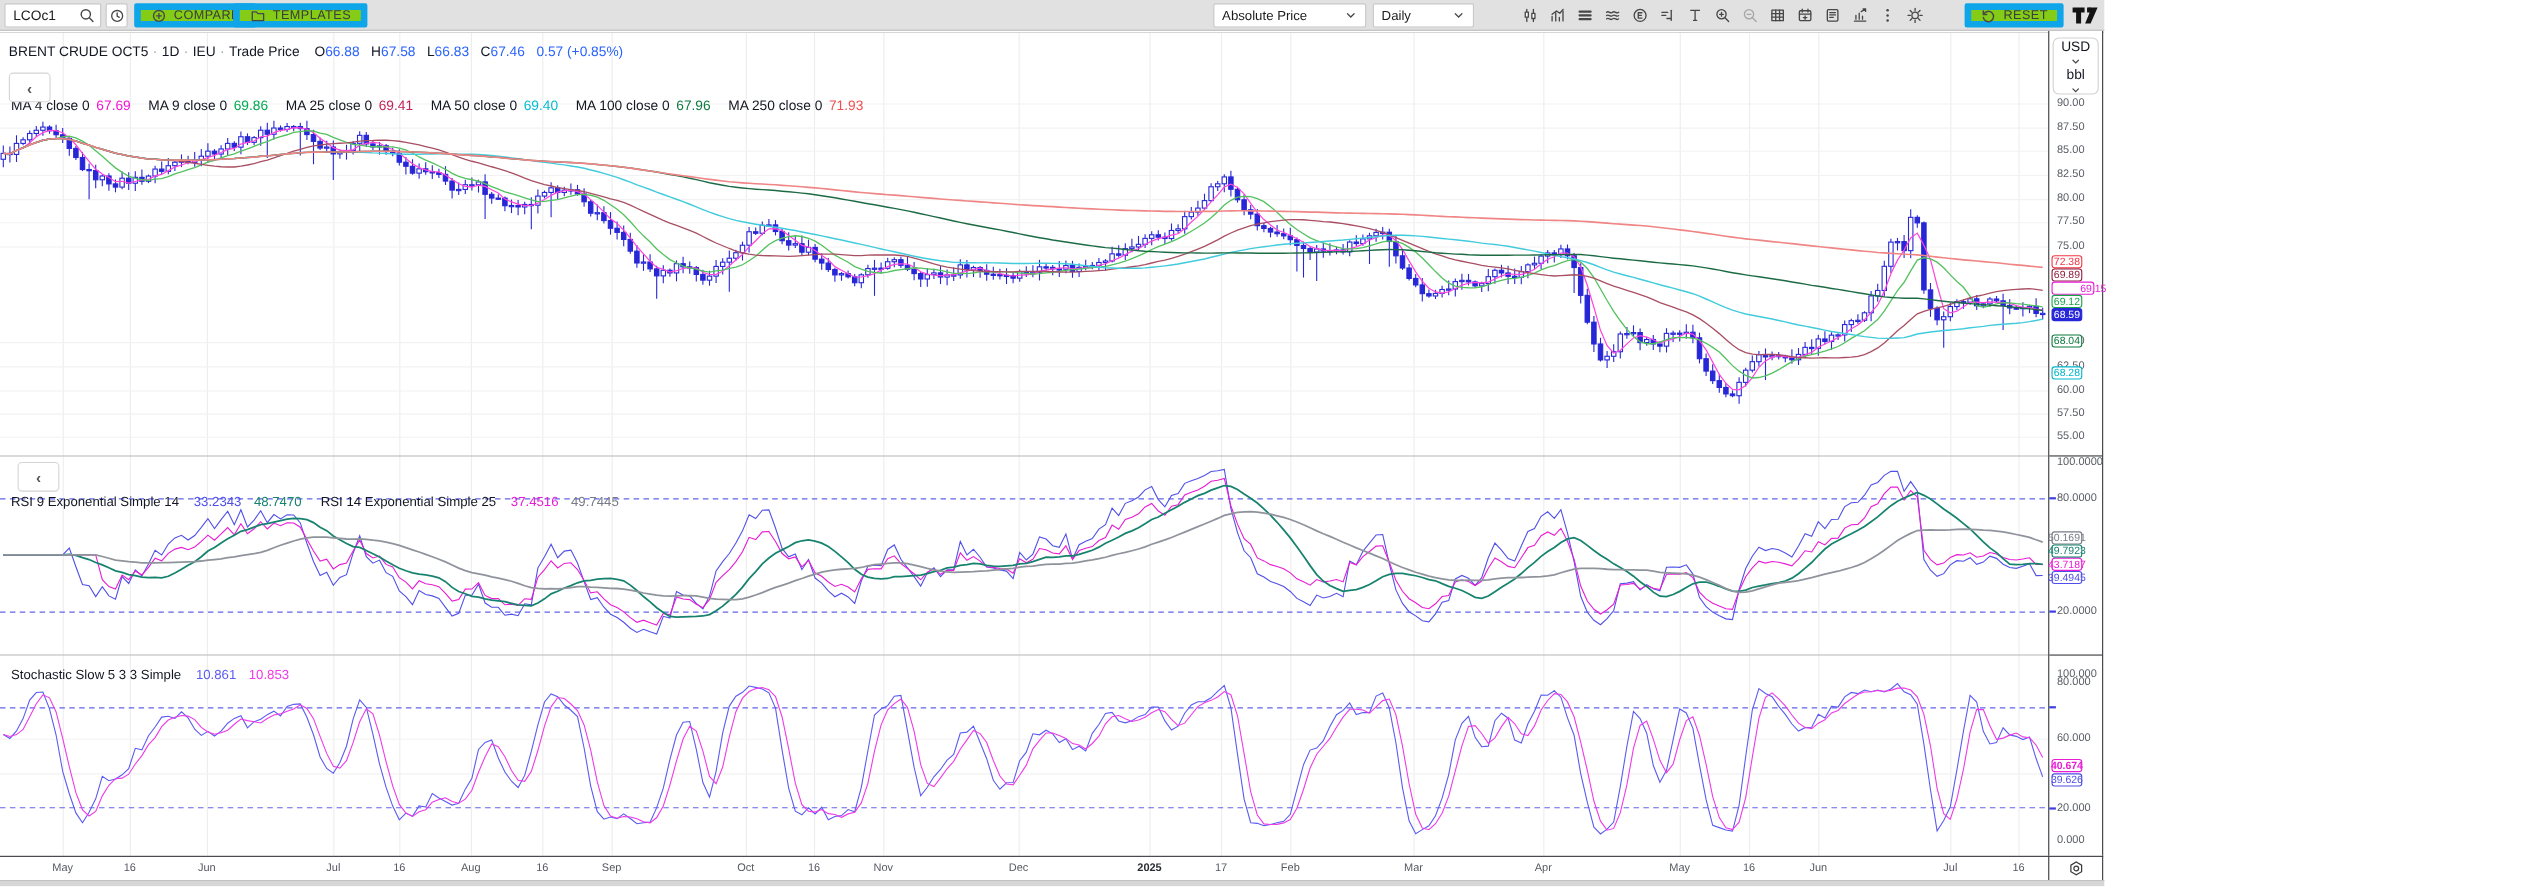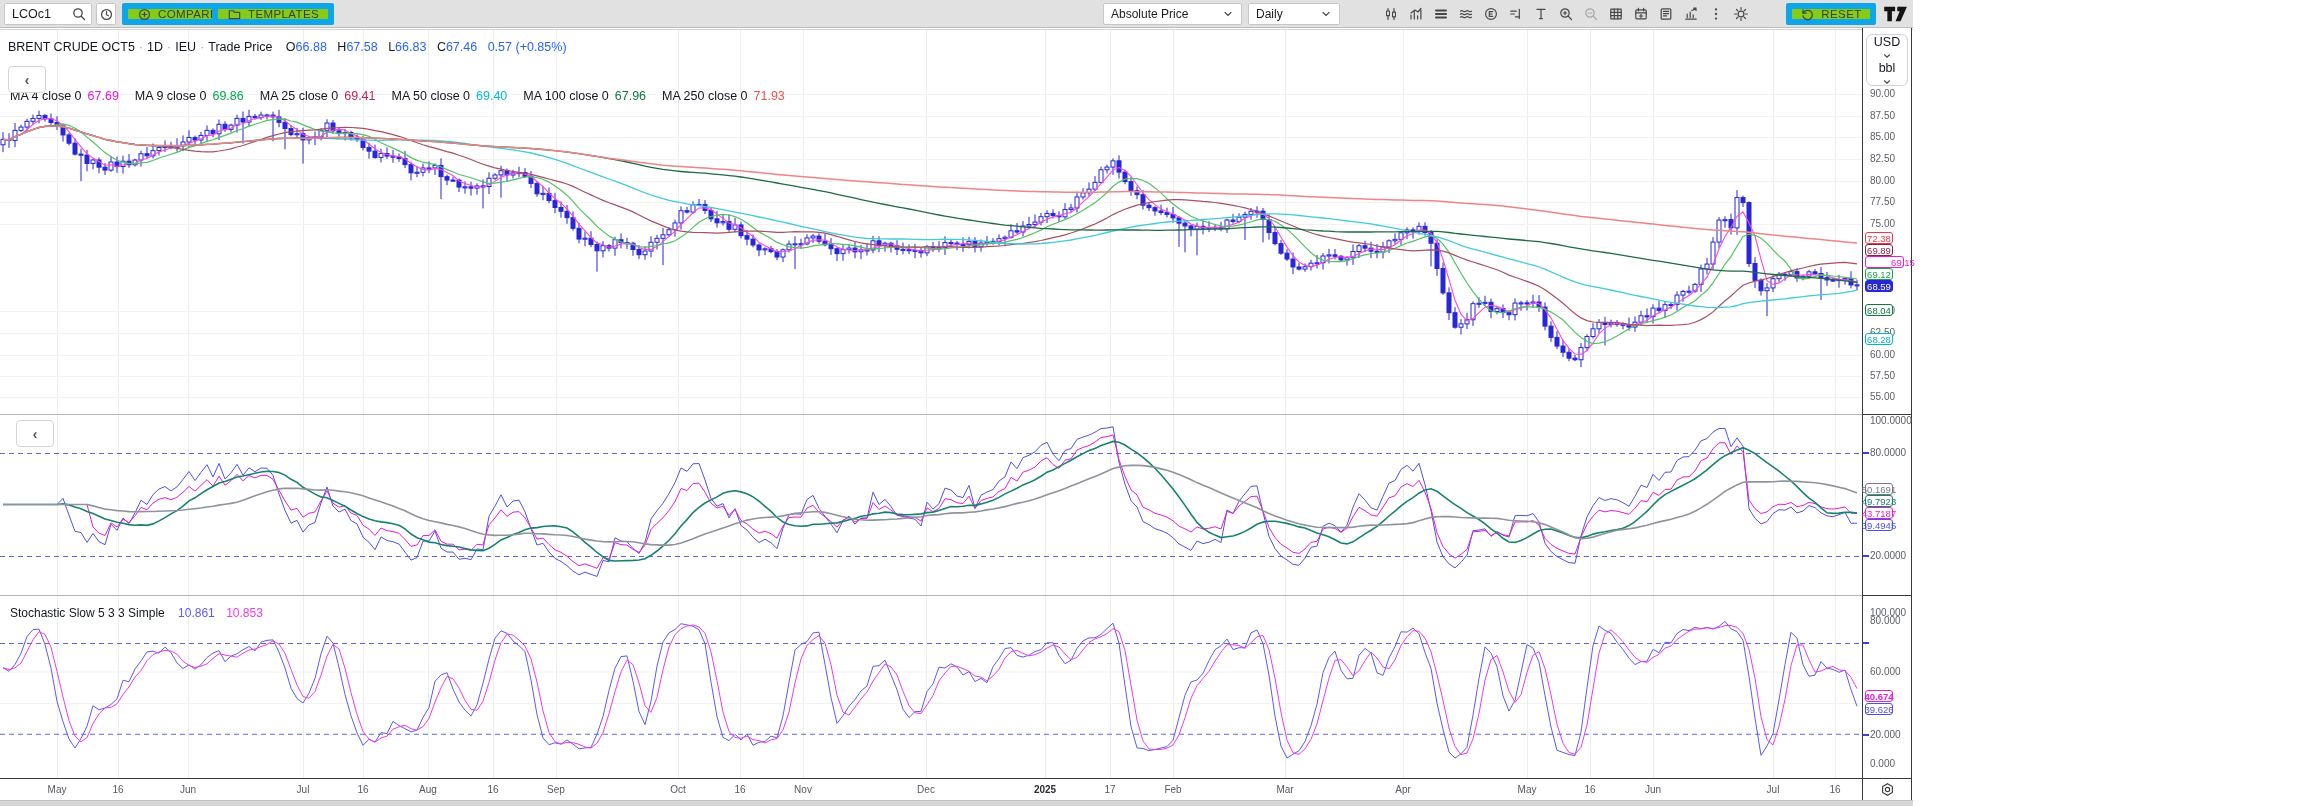--- a/index.html
+++ b/index.html
@@ -931,20 +931,28 @@
     <span style="margin-left:7px"><span>C</span><span class="blue">67.46</span></span>
     <span style="margin-left:7px" class="blue">0.57 (+0.85%)</span>
   </div>
 
   <div class="collapse" style="left:8px;top:66px">‹</div>
 
   <div class="legend" style="left:10px;top:89px" id="ma-legend"><span class="ma-item"><span>MA 4 close 0</span><span class="val" style="color: rgb(239, 19, 210);">67.69</span></span><span class="ma-item"><span>MA 9 close 0</span><span class="val" style="color: rgb(0, 169, 79);">69.86</span></span><span class="ma-item"><span>MA 25 close 0</span><span class="val" style="color: rgb(194, 35, 86);">69.41</span></span><span class="ma-item"><span>MA 50 close 0</span><span class="val" style="color: rgb(0, 188, 212);">69.40</span></span><span class="ma-item"><span>MA 100 close 0</span><span class="val" style="color: rgb(13, 122, 62);">67.96</span></span><span class="ma-item"><span>MA 250 close 0</span><span class="val" style="color: rgb(240, 80, 80);">71.93</span></span></div>
 
   <div class="collapse" style="left:16px;top:420px">‹</div>
 
+  <div class="legend" style="left:10px;top:449px;font-size:12px">
+    <span>RSI 9 Exponential Simple 14</span>
+    <span id="rsi-v1" style="margin-left: 10px; color: rgb(78, 78, 232);">33.2343</span>
+    <span id="rsi-v2" style="margin-left: 8px; color: rgb(23, 131, 111);">48.7470</span>
+    <span style="margin-left:14px">RSI 14 Exponential Simple 25</span>
+    <span id="rsi-v3" style="margin-left: 10px; color: rgb(232, 28, 213);">37.4516</span>
+    <span id="rsi-v4" style="margin-left: 8px; color: rgb(120, 123, 134);">49.7445</span>
+  </div>
 
   <div class="legend" style="left:10px;top:606px;font-size:12px">
     <span>Stochastic Slow 5 3 3 Simple</span>
     <span id="stoch-k" style="margin-left: 10px; color: rgb(91, 91, 242);">10.861</span>
     <span id="stoch-d" style="margin-left: 8px; color: rgb(239, 58, 232);">10.853</span>
   </div>
 
   <div class="axiscol" id="price-axis">
     <div class="unitbox">
       <div class="unitrow">

